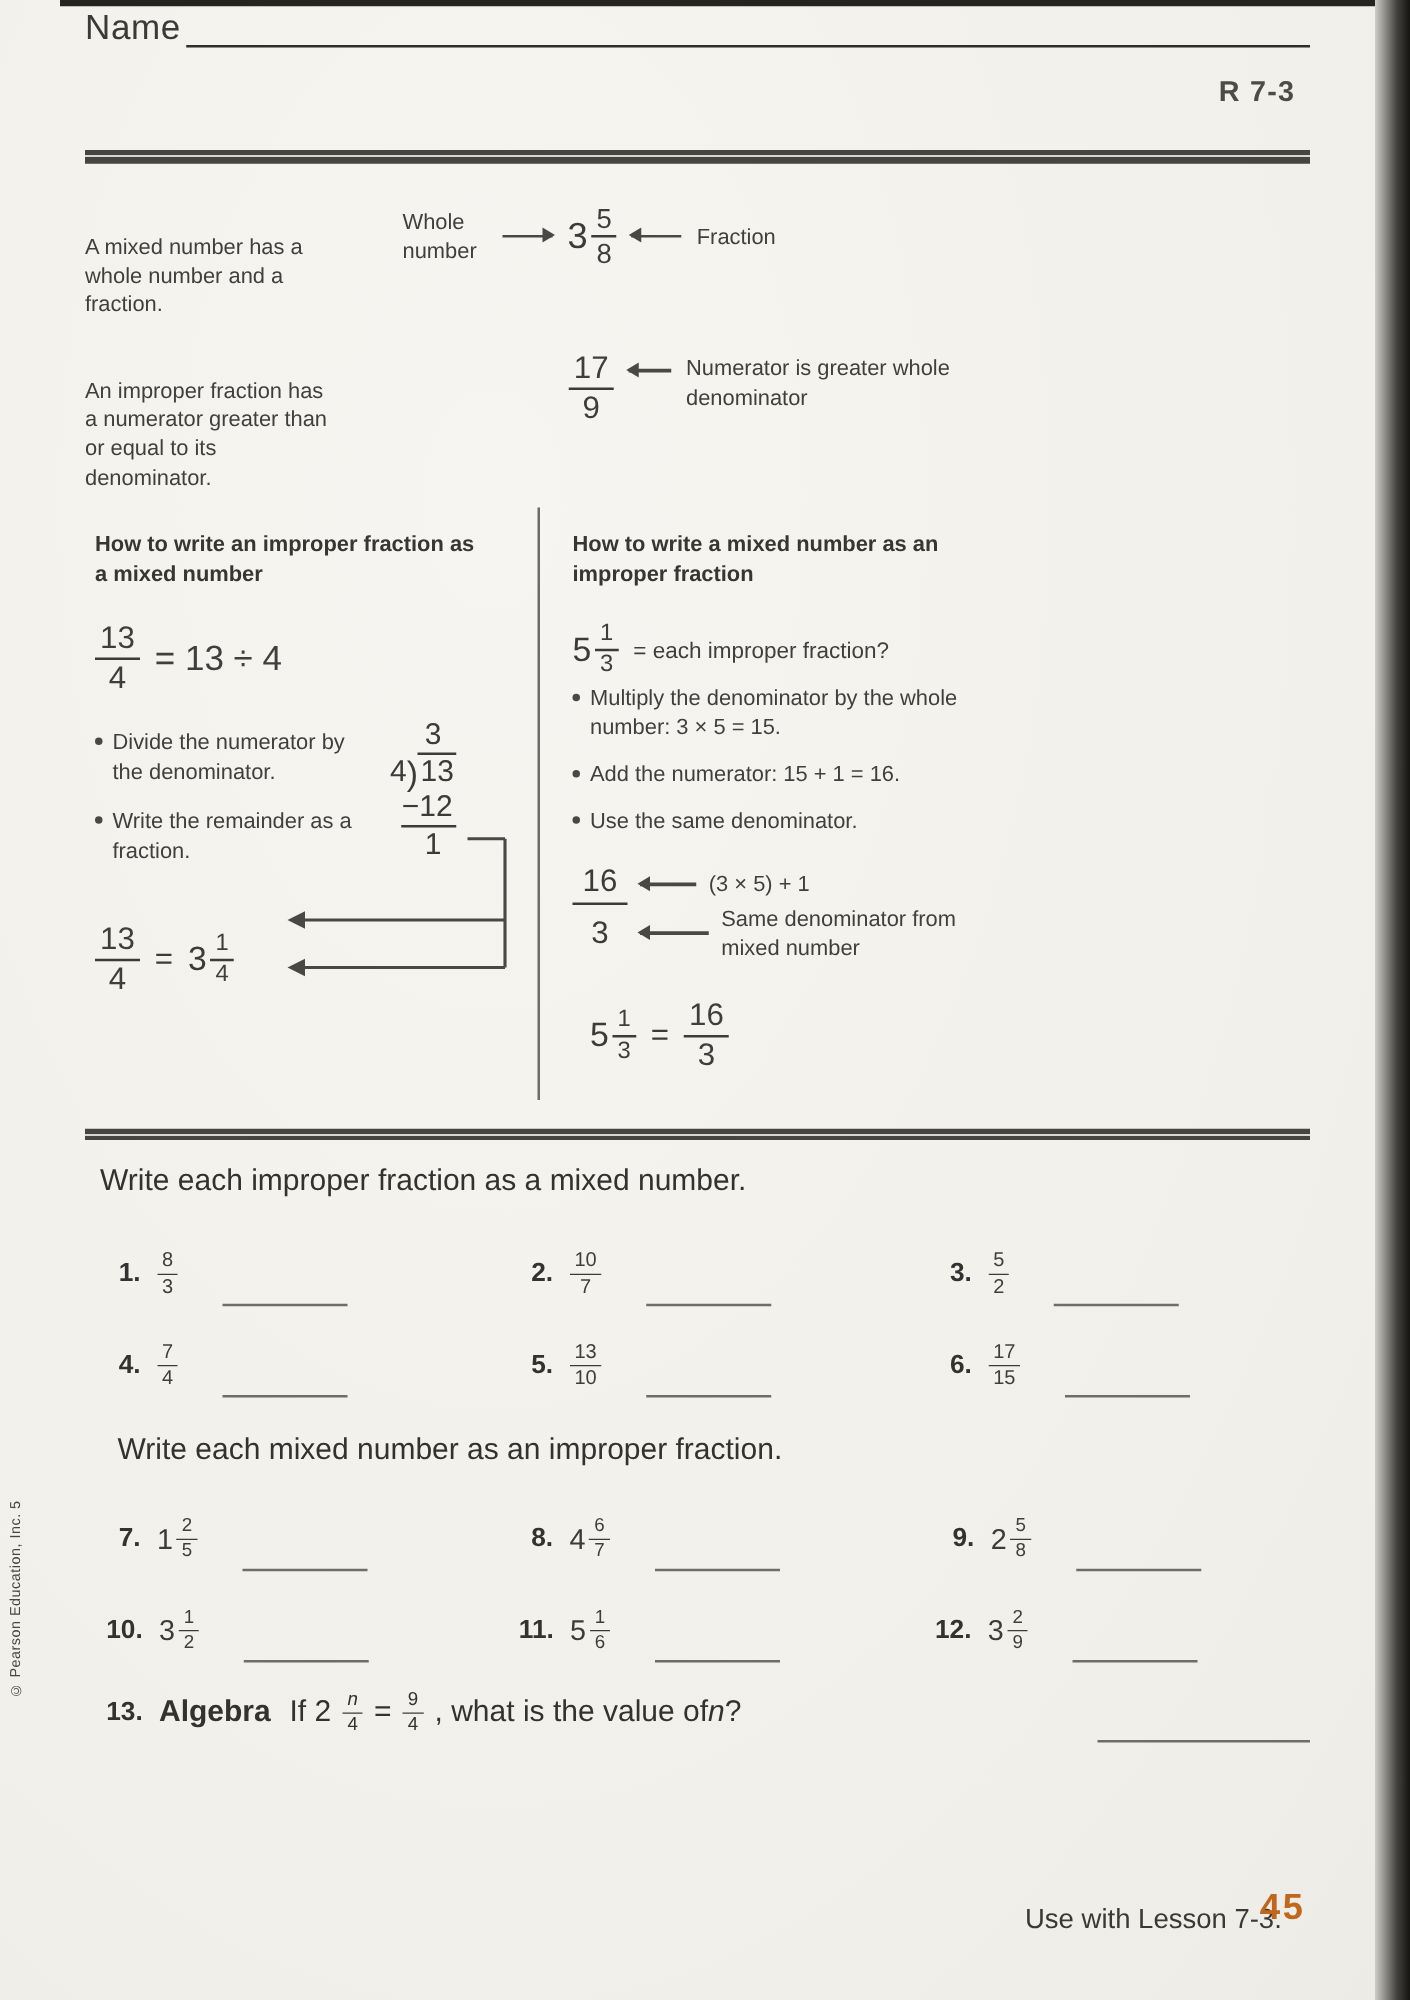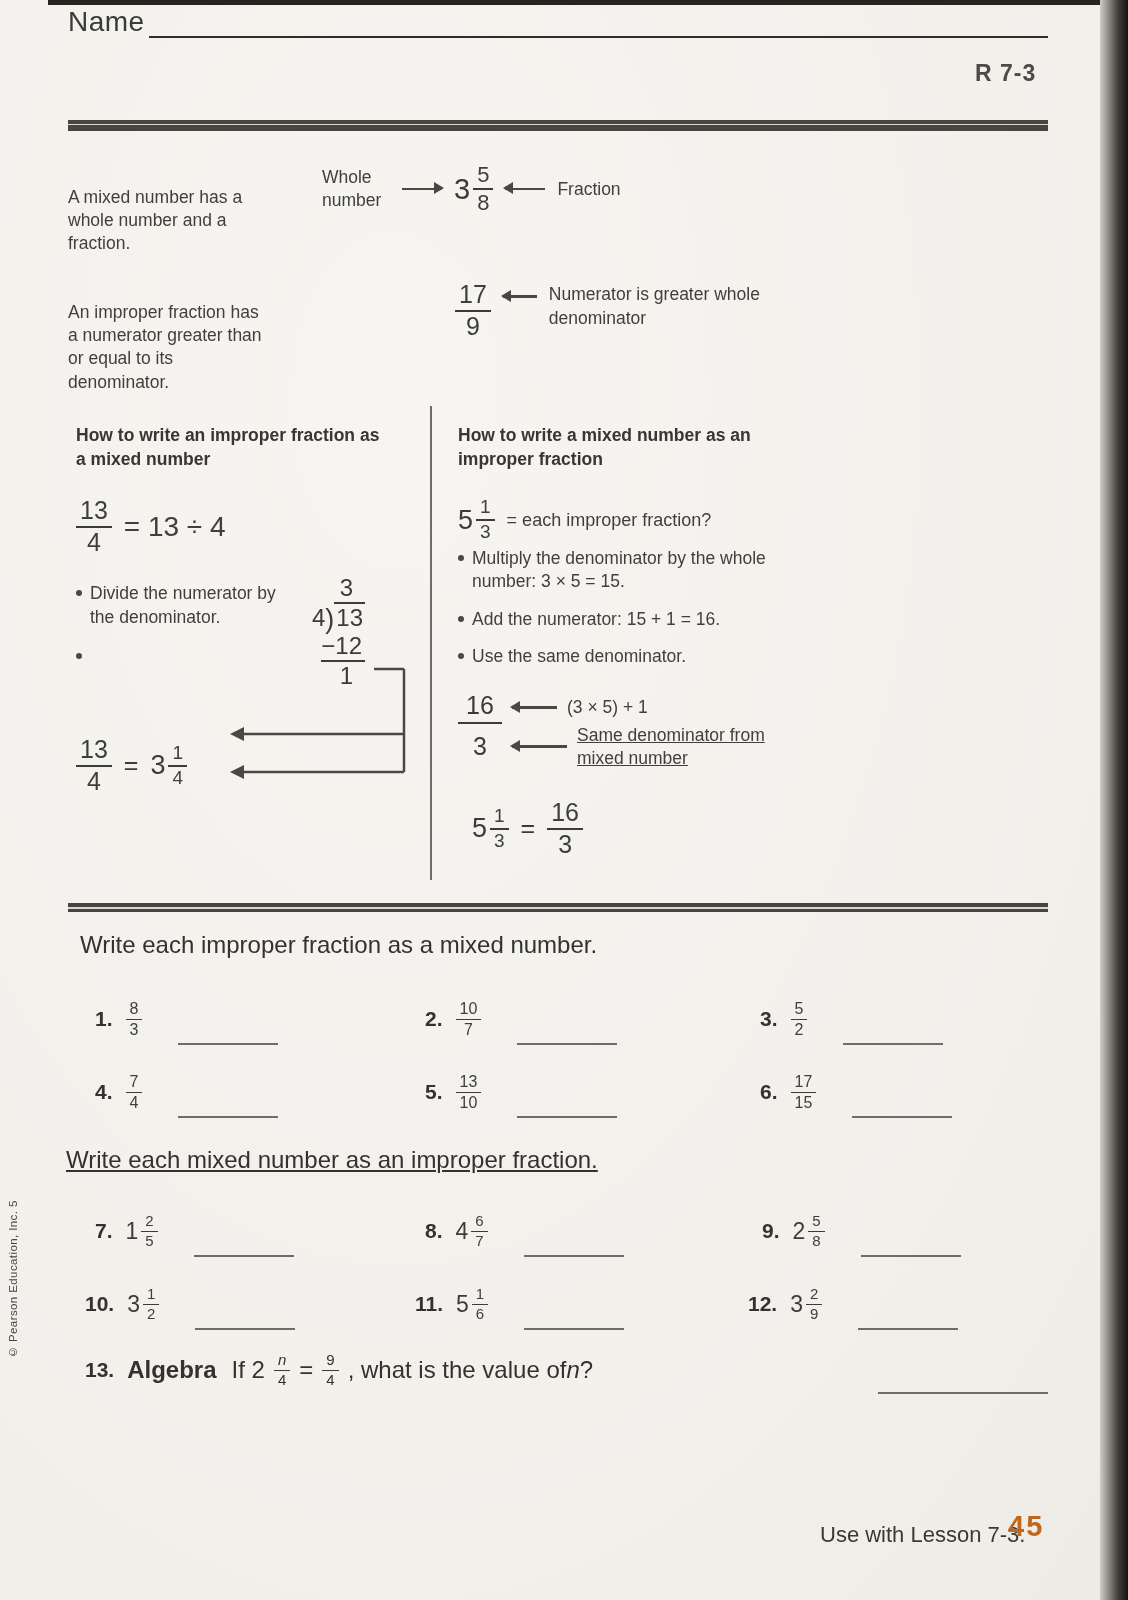--- a/index.html
+++ b/index.html
@@ -96,28 +96,28 @@
   .result { position:relative; display:flex; align-items:center; gap:12px; margin-top:46px; }
   .res-arrows { position:absolute; left:150px; top:-70px; }
 
   .rbullets { margin-top:4px; }
   .rbullets .bullet + .bullet { margin-top:14px; }
   .anno { margin-top:22px; }
   .anno-row { display:flex; align-items:center; gap:10px; }
   .af-num,.af-den { display:inline-block; width:44px; text-align:center; font-size:25px; color:#3c3b38; }
   .af-num { border-bottom:2.5px solid #3c3b38; padding-bottom:2px; }
   .anno-txt { font-size:17.5px; color:#403f3d; line-height:1.3; }
-  .nd { width:205px;text-decoration:underline; }
+  .nd { width:205px; }
   .final { display:flex; align-items:center; gap:12px; margin-top:30px; margin-left:14px; }
   .eq { font-size:25px; color:#3c3b38; }
 
   
   .instruction { position:absolute; font-size:24px; color:#333230; }
   .i1 { left:80px; top:931px; }
-  .i2 { left:66px; top:1146px;text-decoration:underline; }
+  .i2 { left:94px; top:1146px; }
   .prob { position:absolute; display:flex; align-items:center; }
   .pnum { font-weight:bold; font-size:21px; color:#333230; margin-right:13px; }
   .blank { width:100px; height:26px; border-bottom:2px solid #6f6d69; margin-left:36px; transform:translateY(12px); }
   .p13 { font-size:24px; color:#333230; gap:9px; }
   .p13 .pnum { margin-right:4px; }
   .alg { font-weight:bold; font-size:24px; color:#333230; margin-right:6px; }
   .p13seg { display:inline-flex; align-items:center; }
   .p13blank { position:absolute; left:878px; top:1366px; width:170px; height:26px; border-bottom:2px solid #6f6d69; }
   .it { font-style:italic; }
 
@@ -182,20 +182,21 @@
     </div>
 
     <div class="work">
       <div class="bullets">
         <div class="bullet">
           <span class="dot"></span>
           <span class="b1w">Divide the numerator by the denominator.</span>
         </div>
         <div class="bullet">
           <span class="dot"></span>
+          <span class="b1w">Write the remainder as a fraction.</span>
         </div>
       </div>
       <div class="longdiv">
         <div class="ld-q">3</div>
         <div class="ld-main">
           <span>4</span>
           <span class="ld-par">)</span>
           <span class="ld-dividend">13</span>
         </div>
         <div><span class="ld-sub">−12</span></div>

